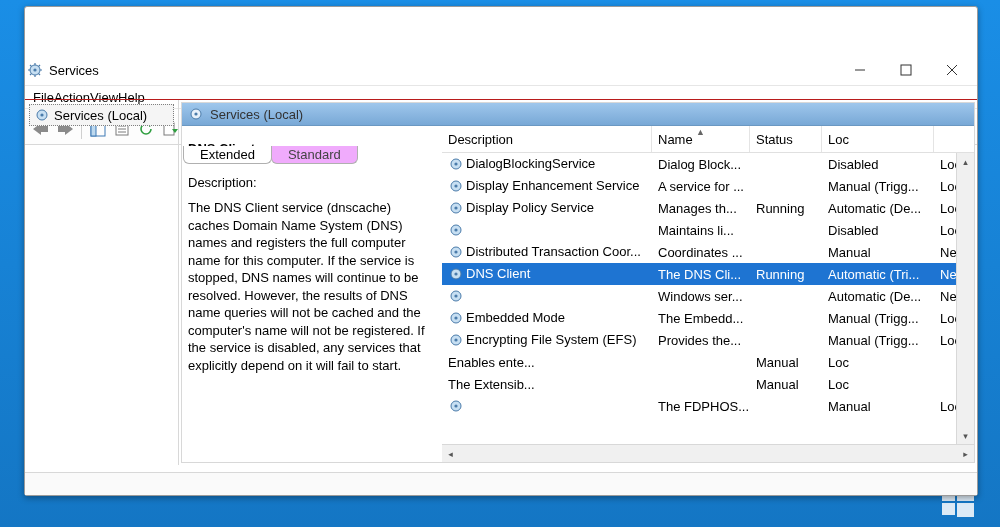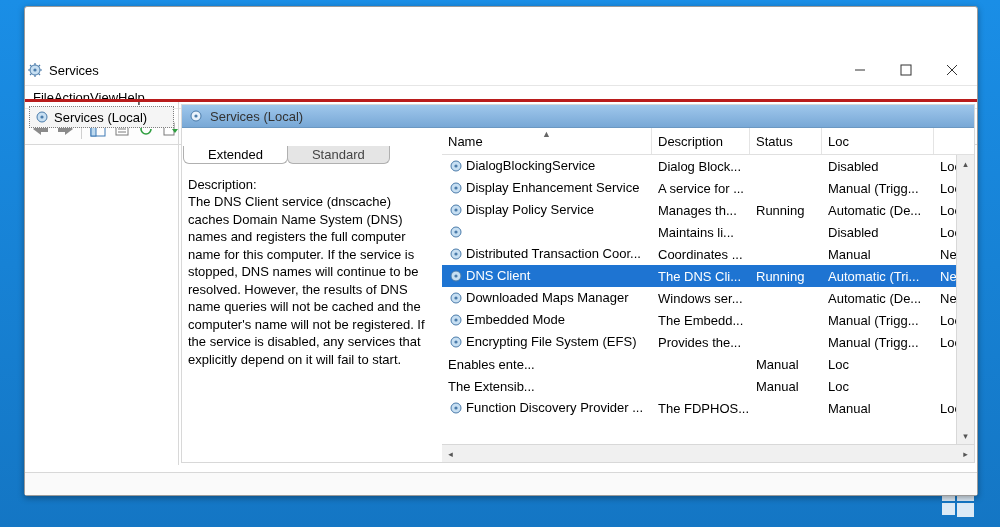--- a/index.html
+++ b/index.html
@@ -22,34 +22,34 @@
     border-bottom:1px solid #e8e8e8;}
   .menubar span{font-size:13px;}
   
   .toolbar{height:30px;display:flex;align-items:center;padding:0 4px;
     border-bottom:1px solid #d8d8d8;background:#fdfdfd;gap:0;margin-top:5px;}
   .tb-btn{width:24px;height:24px;display:flex;align-items:center;
     justify-content:center;}
   .tb-sep{width:1px;height:20px;background:#d0d0d0;margin:0 4px;}
   
   .body{position:absolute;left:0;top:92px;right:0;bottom:30px;display:flex;
-    border-top:3px solid #b91c1c;}
+    border-top:1px solid #b91c1c;}
   .nav{width:148px;border-right:1px solid #d8d8d8;padding:4px;}
   .nav-item{display:flex;align-items:center;gap:4px;padding:2px 4px;
     border:1px dotted #808080;background:#f5f5f5;}
   .content{flex:1;display:flex;flex-direction:column;border:1px solid #d8d8d8;
     margin:2px;}
   .content-header{height:22px;background:linear-gradient(#9fc7ec,#78a8d6);
     color:#fff;display:flex;align-items:center;padding:0 6px;gap:6px;
     font-size:13px;border-bottom:1px solid #6b98c2;}
   .content-header .hdr-text{color:#333;}
   .content-body{flex:1;display:flex;overflow:hidden;background:#fff;}
   .detail{width:244px;padding:14px 10px 6px 6px;font-size:13px;line-height:1.35;}
   .detail .svc-name{font-weight:700;margin-bottom:16px;}
-  .detail .lbl{margin-bottom:0px;}
+  .detail .lbl{margin-bottom:8px;}
   .list-wrap{flex:1;display:flex;flex-direction:column;overflow:hidden;
     border-left:0;}
   .cols{display:grid;
     grid-template-columns:210px 98px 72px 112px 40px;
     height:26px;border-bottom:1px solid #e0e0e0;align-items:center;
     font-size:13px;}
   .cols > div{height:100%;display:flex;align-items:center;padding:0 6px;
     border-right:1px solid #e4e4e4;white-space:nowrap;overflow:hidden;
     text-overflow:ellipsis;position:relative;}
   .cols .sort-arrow{position:absolute;left:50%;top:1px;transform:translateX(-50%);
@@ -67,24 +67,24 @@
   .vscroll .arrow{height:17px;width:100%;display:flex;align-items:center;
     justify-content:center;font-size:9px;color:#555;}
   .hscroll{height:17px;background:#f0f0f0;border-top:1px solid #d8d8d8;
     display:flex;align-items:center;}
   .hscroll .arrow{width:17px;height:100%;display:flex;align-items:center;
     justify-content:center;font-size:9px;color:#555;}
   .hscroll .track{flex:1;}
   
   .tabs{height:22px;margin-left:152px;display:flex;align-items:flex-start;
     padding:0 6px;position:relative;top:1px;}
-  .tab{padding:1px 24px;border:1px solid #b0b0b0;
+  .tab{padding:1px 16px;border:1px solid #b0b0b0;
     border-top:none;border-radius:0 0 6px 6px;margin-right:-1px;
     background:#fff;font-size:13px;position:relative;}
-  .tab.inactive{background:#e5e5e5;color:#444;}
+  .tab.inactive{background:#f0abfc;color:#444;}
   
   .status{position:absolute;left:0;right:0;bottom:0;height:22px;
     border-top:1px solid #d8d8d8;background:#fafafa;}
   
   .gear{width:16px;height:16px;}
   
   .start{position:absolute;right:12px;bottom:4px;width:60px;height:40px;}
 </style>
 </head>
 <body>
@@ -244,25 +244,25 @@
       <div class="content-body">
 
         <div class="detail">
           <div class="svc-name">DNS Client</div>
           <div class="lbl">Description:</div>
           <div>The DNS Client service (dnscache) caches Domain Name System (DNS) names and registers the full computer name for this computer. If the service is stopped, DNS names will continue to be resolved. However, the results of DNS name queries will not be cached and the computer's name will not be registered. If the service is disabled, any services that explicitly depend on it will fail to start.</div>
         </div>
 
         <div class="list-wrap">
           <div class="cols">
+            <div>Description</div>
             <div>
                 <span>Name</span>
                 <span class="sort-arrow">▲</span>
               </div>
-            <div>Description</div>
             <div>Status</div>
             <div>Loc</div>
           </div>
 
           <div class="rows" id="rows">
             <div class="row">
                 <div>
                   <svg class="gear" viewBox="0 0 16 16">
                     <circle cx="8" cy="8" r="5" fill="#c7dff2" stroke="#4a7baa"></circle>
                     <circle cx="8" cy="8" r="1.6" fill="#4a7baa"></circle>
@@ -337,21 +337,20 @@
                 <div>Running</div>
                 <div>Automatic (Tri...</div>
                 <div>Ne</div>
               </div>
               <div class="row">
                 <div>
                   <svg class="gear" viewBox="0 0 16 16">
                     <circle cx="8" cy="8" r="5" fill="#c7dff2" stroke="#4a7baa"></circle>
                     <circle cx="8" cy="8" r="1.6" fill="#4a7baa"></circle>
                   </svg>
-                  <span>Downloaded Maps Manager</span>
                 </div>
                 <div>Windows ser...</div>
                 <div></div>
                 <div>Automatic (De...</div>
                 <div>Ne</div>
               </div>
               <div class="row">
                 <div>
                   <svg class="gear" viewBox="0 0 16 16">
                     <circle cx="8" cy="8" r="5" fill="#c7dff2" stroke="#4a7baa"></circle>
@@ -388,21 +387,20 @@
                 <div></div>
                 <div>Manual</div>
                 <div>Loc</div>
               </div>
               <div class="row">
                 <div>
                   <svg class="gear" viewBox="0 0 16 16">
                     <circle cx="8" cy="8" r="5" fill="#c7dff2" stroke="#4a7baa"></circle>
                     <circle cx="8" cy="8" r="1.6" fill="#4a7baa"></circle>
                   </svg>
-                  <span>Function Discovery Provider ...</span>
                 </div>
                 <div>The FDPHOS...</div>
                 <div></div>
                 <div>Manual</div>
                 <div>Loc</div>
               </div>
               <div class="vscroll">
               <div class="arrow">▴</div>
               <div style="flex:1"></div>
               <div class="arrow">▾</div>

